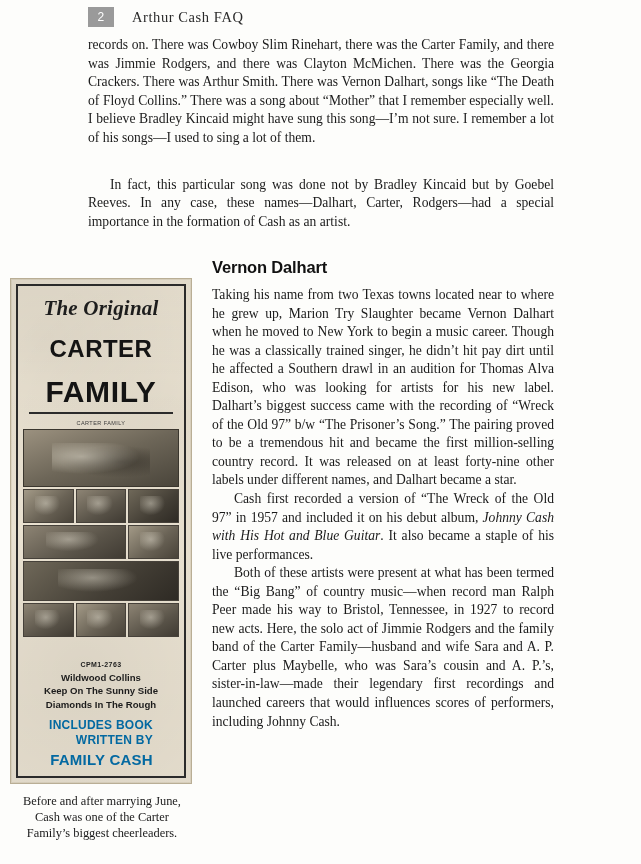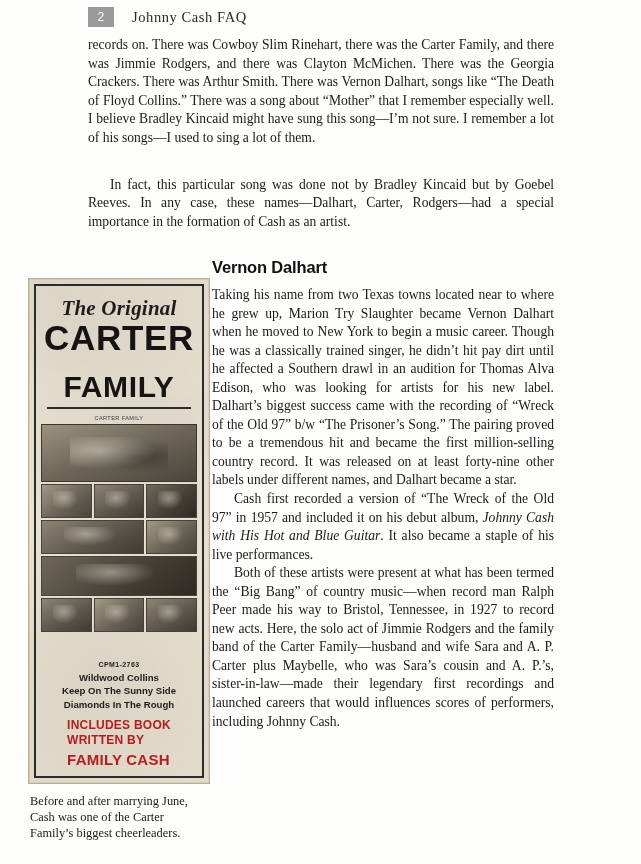--- a/index.html
+++ b/index.html
@@ -77,21 +77,21 @@
     letter-spacing: -0.01em;
   }
   h2.section.second { margin-top: 22px; }
   .right-col p.body { font-size: 13.6px; line-height: 1.365; }
   .right-col p.body + p.body { margin-top: 0; text-indent: 22px; }
   .italic { font-style: italic; }
 
   
   .figure {
     position: absolute;
-    left: 28px;
+    left: 10px;
     top: 278px;
     width: 182px;
   }
   .poster {
     width: 182px;
     height: 506px;
     background: #efe7d6;
     border: 1px solid #b9ae95;
     position: relative;
     overflow: hidden;
@@ -121,25 +121,25 @@
     font-style: italic;
     font-weight: bold;
     font-size: 21px;
     color: #1d1d1d;
     margin-top: 4px;
     letter-spacing: .01em;
   }
   .ttl-big {
     font-family: "Liberation Sans", sans-serif;
     font-weight: bold;
-    font-size: 35px;
+    font-size: 24px;
     line-height: .97;
     letter-spacing: .02em;
     color: #141414;
-    margin-top: 0;
+    margin-top: 16px;
   }
   .ttl-big.two { font-size: 30px; margin-top: 17px; }
   .rule {
     width: 92%; height: 2px; background: #2b2b2b; margin: 6px 0 4px;
   }
   .photo-band {
     width: 100%;
     flex: 1;
     margin-top: 2px;
     display: flex;
@@ -203,54 +203,54 @@
     line-height: 1.45;
     text-align: center;
     color: #1c1c1c;
     margin-top: 3px;
   }
   .bookline {
     font-family: "Liberation Sans", sans-serif;
     font-size: 12px;
     font-weight: bold;
     line-height: 1.25;
-    text-align: left;
-    color: #b91c1c;
+    text-align: right;
+    color: #0369a1;
     margin-top: 6px;
     letter-spacing: .02em;
   }
   .bookline .jc { font-size: 15px; display:block; margin-top:3px; }
 
   .fig-caption {
     width: 182px;
     margin-top: 9px;
     font-family: "Liberation Serif", serif;
     font-size: 12.4px;
     line-height: 1.3;
     color: #1a1a1a;
-    text-align: left;
+    text-align: center;
     padding-left: 2px;
   }
   .fig-credit {
     margin-top: 5px;
     font-style: italic;
     font-size: 11.6px;
     text-align: right;
     padding-right: 6px;
     color: #1a1a1a;
   }
 </style>
 </head>
 <body>
 
 <div class="page">
 
   <div class="running-head">
     <div class="folio-box">2</div>
-    <div class="running-title">Johnny Cash FAQ</div>
+    <div class="running-title">Arthur Cash FAQ</div>
   </div>
 
   <div class="col-full">
     <p class="body">records on. There was Cowboy Slim Rinehart, there was the Carter Family, and there was Jimmie Rodgers, and there was Clayton McMichen. There was the Georgia Crackers. There was Arthur Smith. There was Vernon Dalhart, songs like “The Death of Floyd Collins.” There was a song about “Mother” that I remember especially well. I believe Bradley Kincaid might have sung this song—I’m not sure. I remember a lot of his songs—I used to sing a lot of them.</p>
     <p class="body indent">In fact, this particular song was done not by Bradley Kincaid but by Goebel Reeves. In any case, these names—Dalhart, Carter, Rodgers—had a special importance in the formation of Cash as an artist.</p>
   </div>
 
   <div class="figure">
     <div class="poster">
       <div class="grain"></div>

